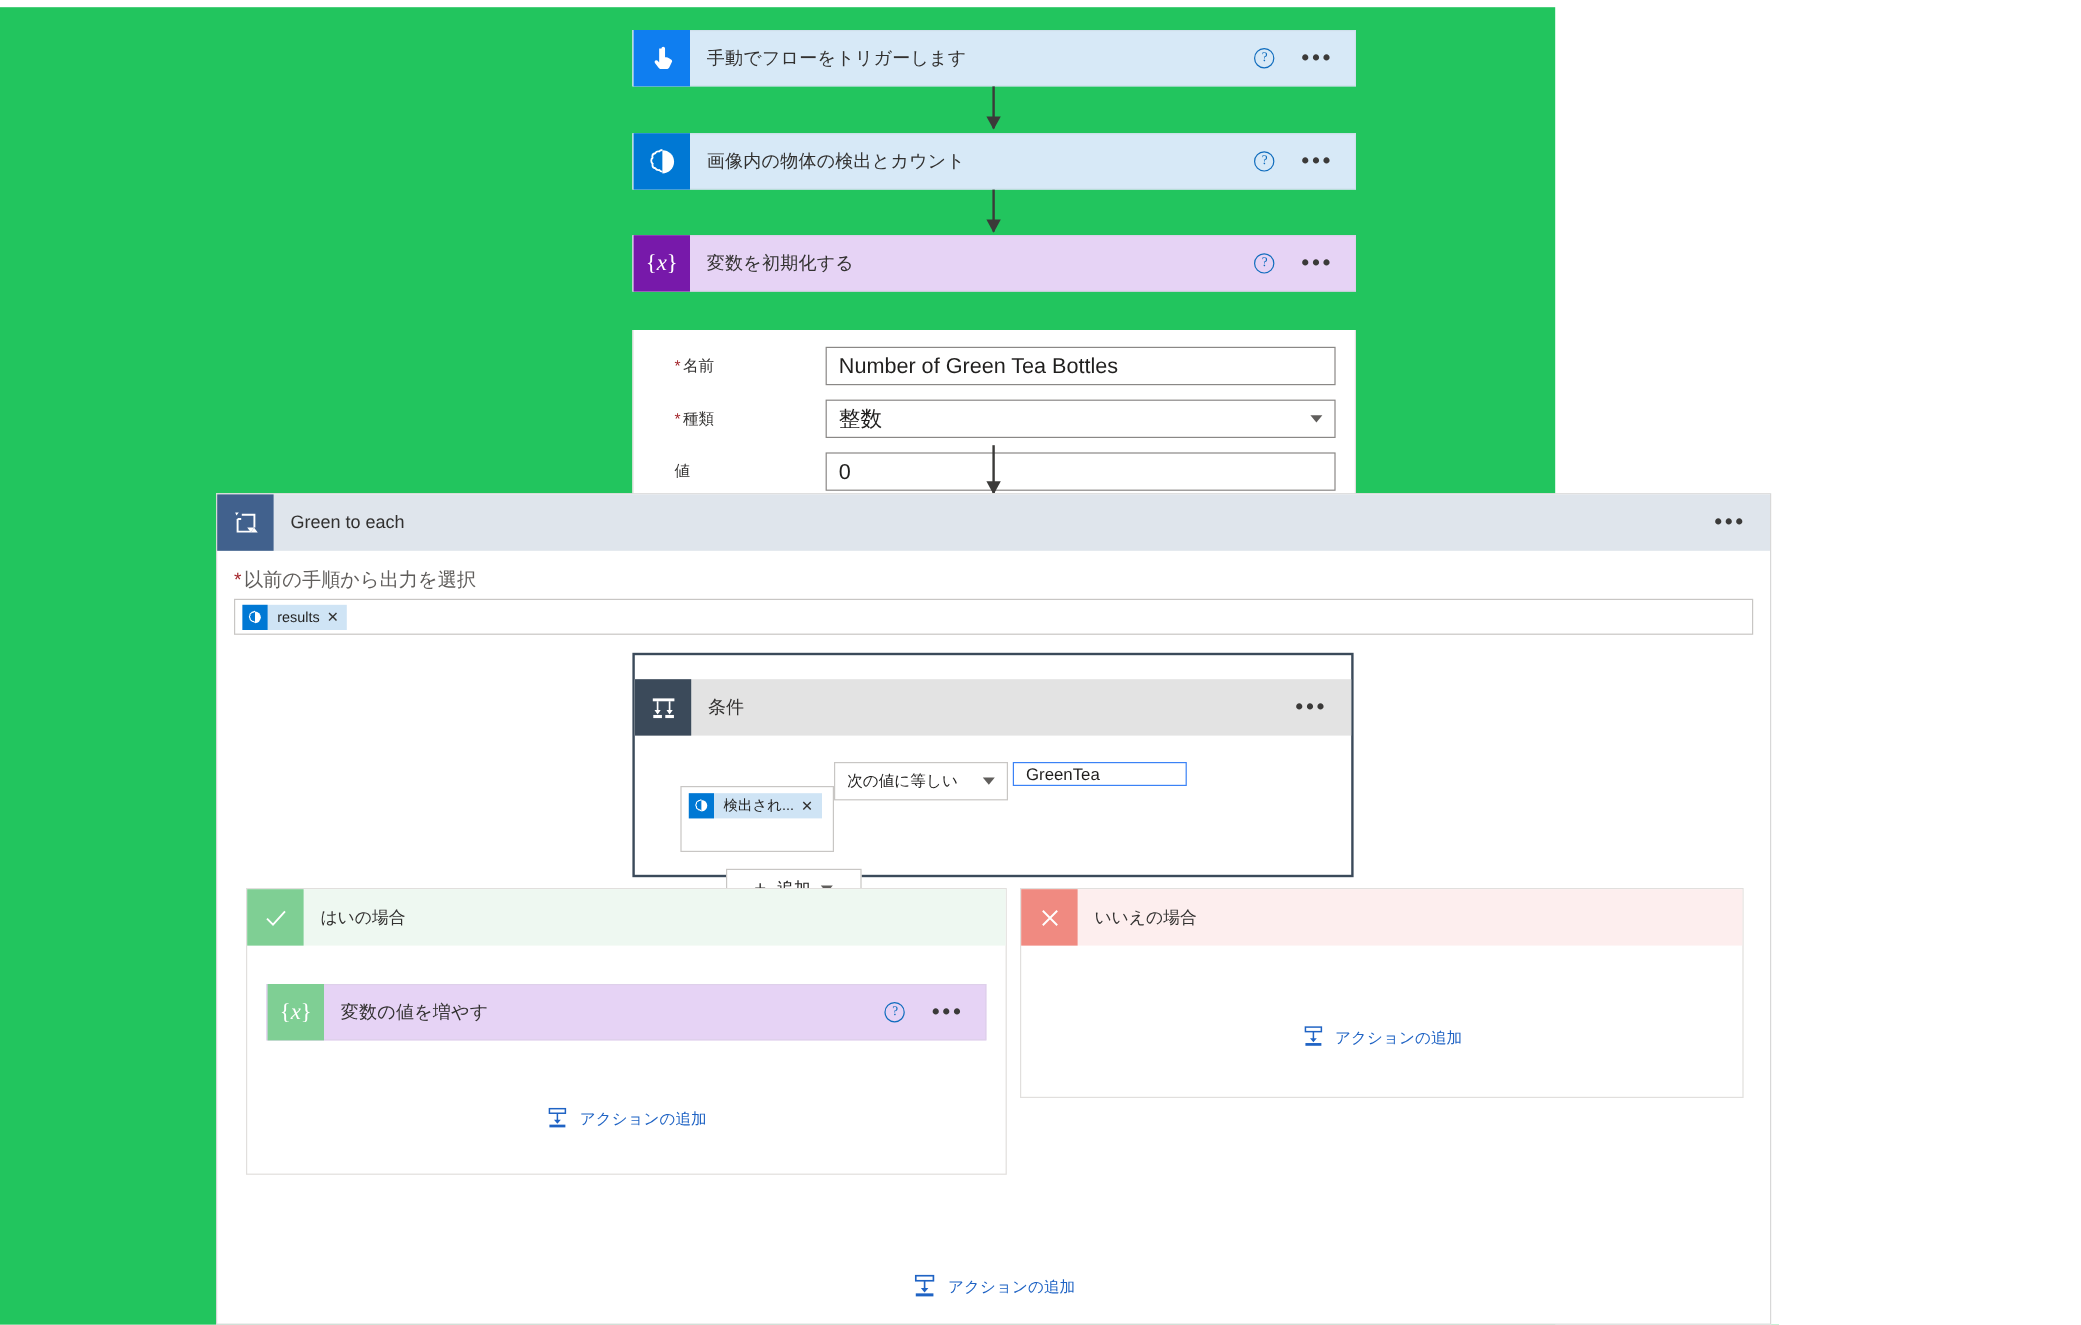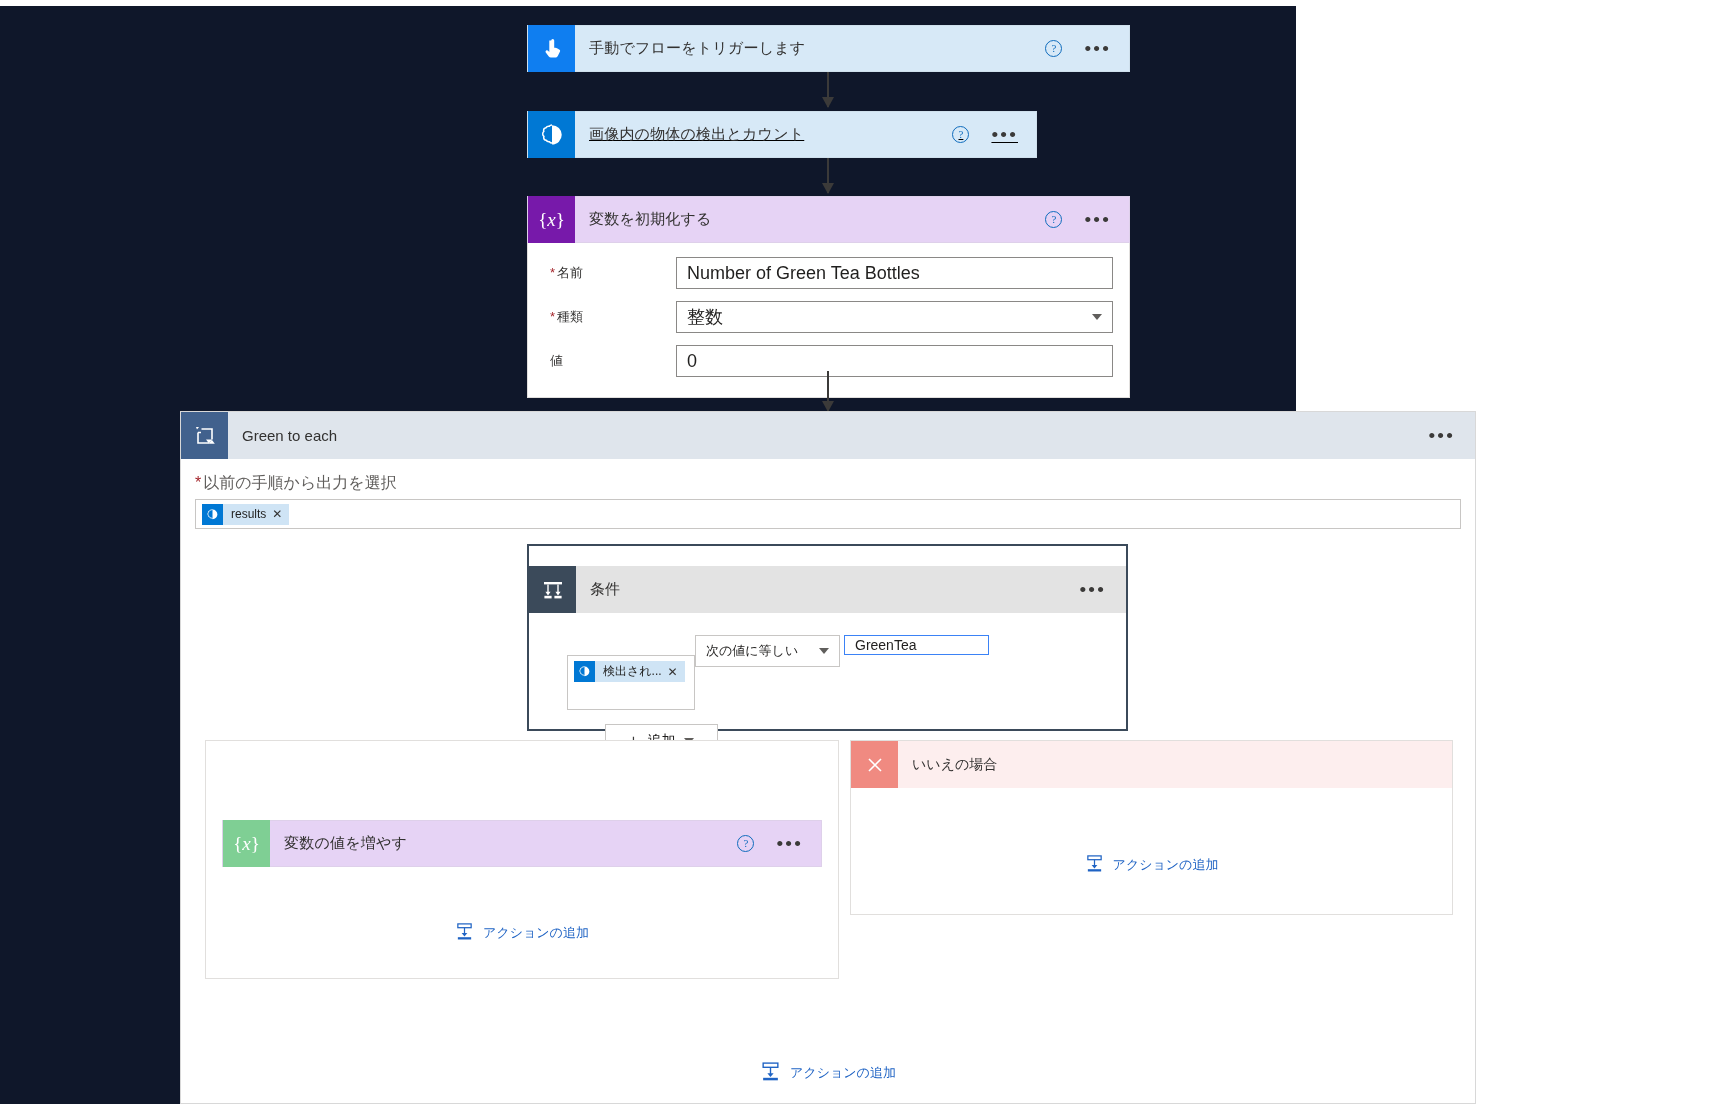--- a/index.html
+++ b/index.html
@@ -7,21 +7,21 @@
   html, body {
     margin: 0; padding: 0;
     width: 1734px; height: 1104px;
     background: #f6f6f6;
     font-family: "Liberation Sans", "DejaVu Sans", sans-serif;
     overflow: hidden;
   }
   .canvas {
     position: relative;
     width: 1734px; height: 1104px;
-    background: #0f172a;
+    background: #22c55e;
   }
   
   .page-white-right {
     position: absolute; top: 0; right: 0;
     width: 438px; height: 1104px;
     background: #ffffff;
   }
   .page-white-top {
     position: absolute; top: 0; left: 0;
     width: 1734px; height: 6px;
@@ -61,21 +61,22 @@
   .blue .card-head { background: #d7e9f7; border-color: #cfe0ec; }
   .blue .card-icon { background: #0078d4; }
   .trigger .card-icon { background: #0f7ef0; }
 
   
   .purple .card-head { background: #e6d3f5; border-color: #ded0ea; }
   .purple .card-icon { background: #7719aa; }
   .purple-body {
     background: #ffffff;
     border: 1px solid #e1dfdd; border-top: none;
-    padding: 14px 16px 18px 8px;
+    padding: 14px 16px 18px 20px;
+    margin-top: 32px;
   }
 
   
   .form-row { display: flex; align-items: center; margin-bottom: 12px; }
   .form-row:last-child { margin-bottom: 2px; }
   .form-label {
     width: 140px; flex: 0 0 140px;
     font-size: 13px; color: #323130;
     padding-left: 14px;
     white-space: nowrap;
@@ -220,21 +221,21 @@
       <div class="card-title">手動でフローをトリガーします</div>
       <div class="head-actions">
         <div class="help-icon">?</div>
         <div class="ellipsis">•••</div>
       </div>
     </div>
   </div>
 
   <div class="arrow" style="left:827px; top:72px; height:35px;"></div>
 
-  <div class="card blue" style="left:527px; top:111px; width:510px;text-decoration:underline;">
+  <div class="card blue" style="left:527px; top:111px; width:603px;">
     <div class="card-head">
       <div class="card-icon">
         <svg width="26" height="26" viewBox="0 0 26 26">
           <path d="M13 3c-1.3 0-2.2.5-2.7 1.2C8.9 4 7.6 4.6 7 5.7c-1.4.2-2.4 1.3-2.4 2.7 0 .4.1.8.2 1.1-.7.6-1.1 1.4-1.1 2.4 0 1 .4 1.9 1.2 2.5-.1.3-.2.7-.2 1 0 1.4 1 2.6 2.4 2.8.6 1.1 1.9 1.7 3.3 1.5.5.7 1.4 1.3 2.6 1.3" fill="none" stroke="#ffffff" stroke-width="1.5"></path>
           <path d="M13 3.2v19.4c2.6 0 5.1-1.1 6.9-2.9a9.7 9.7 0 0 0 0-13.7A9.7 9.7 0 0 0 13 3.2z" fill="#ffffff"></path>
         </svg>
       </div>
       <div class="card-title">画像内の物体の検出とカウント</div>
       <div class="head-actions">
         <div class="help-icon">?</div>
@@ -348,20 +349,28 @@
         </div>
         <div class="add-btn">
           <span class="plus">+</span>
           <span>追加</span>
           <span class="chev"></span>
         </div>
       </div>
     </div>
 
     <div class="branch yes" style="left:24px; top:328px; width:634px; height:239px;">
+      <div class="branch-head">
+        <div class="card-icon">
+          <svg width="24" height="24" viewBox="0 0 24 24">
+            <path d="M4.5 12.5l5 5 10-11" fill="none" stroke="#fff" stroke-width="1.6"></path>
+          </svg>
+        </div>
+        <div class="branch-title">はいの場合</div>
+      </div>
 
       <div class="card purple" style="left:16px; top:79px; width:600px;">
         <div class="card-head">
           <div class="card-icon">
             <span style="color:#fff; font-size:19px; font-family:'Liberation Serif',serif;">{<i>x</i>}</span>
           </div>
           <div class="card-title">変数の値を増やす</div>
           <div class="head-actions">
             <div class="help-icon">?</div>
             <div class="ellipsis">•••</div>

